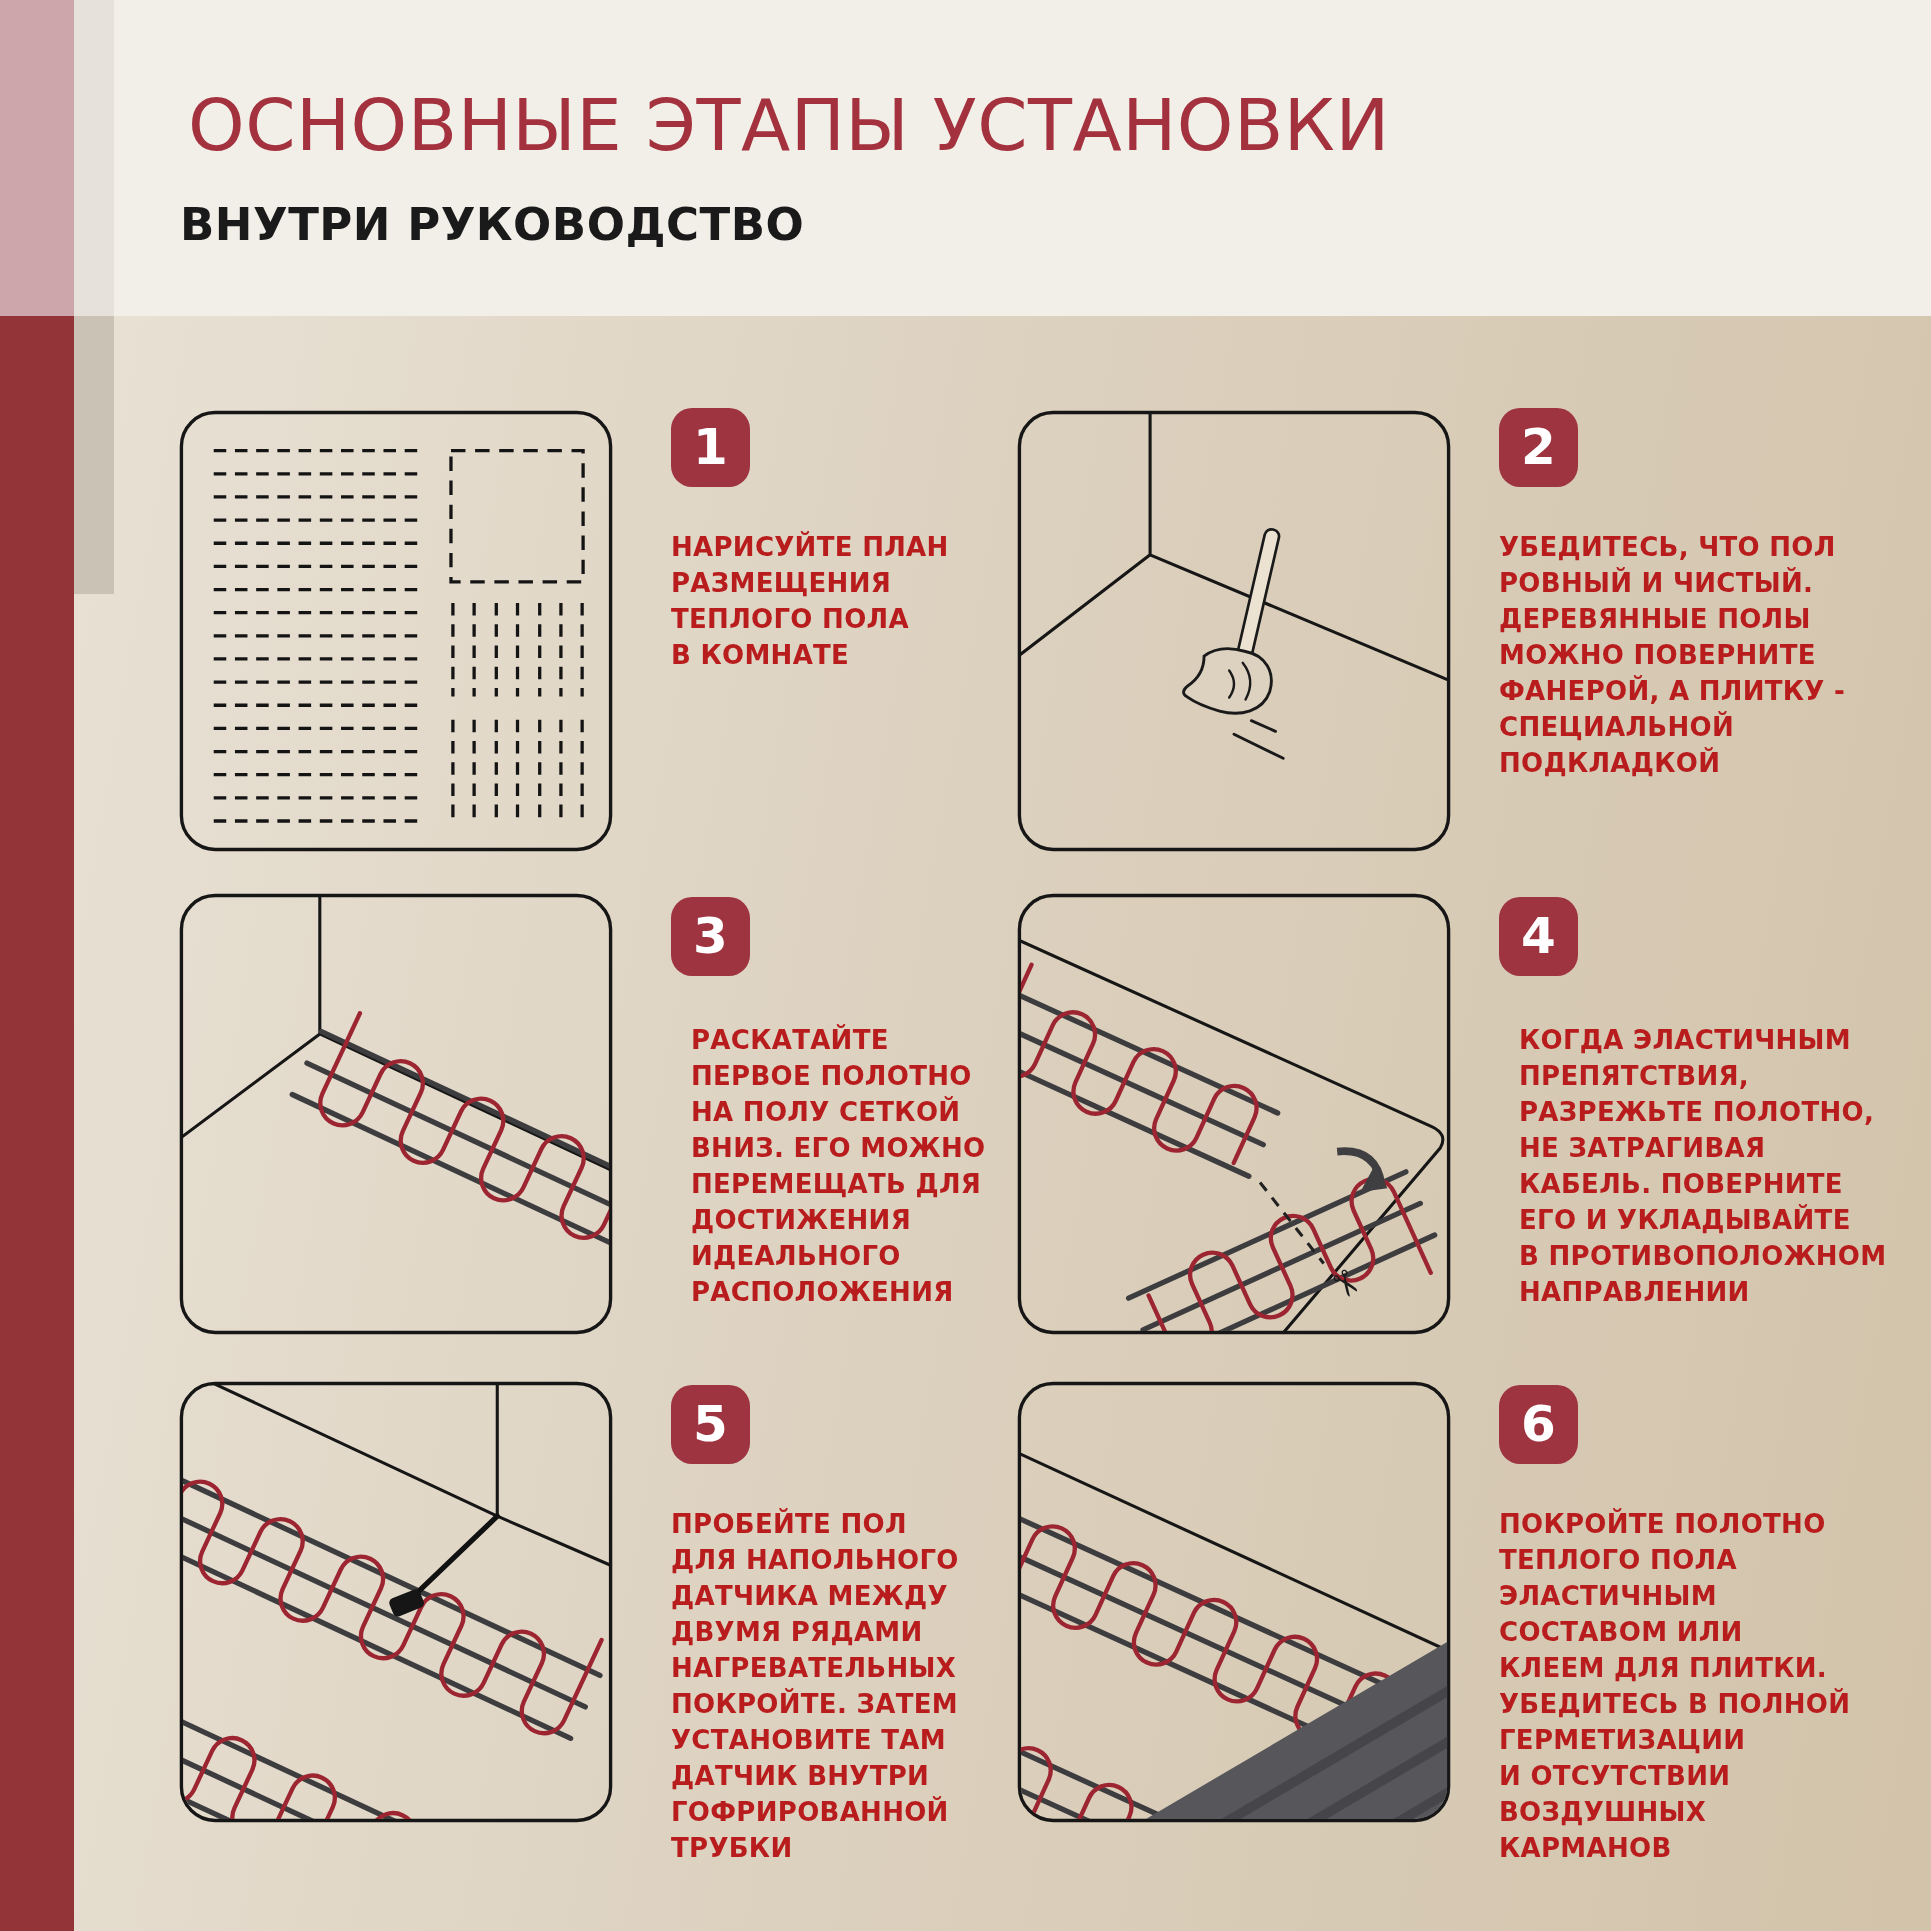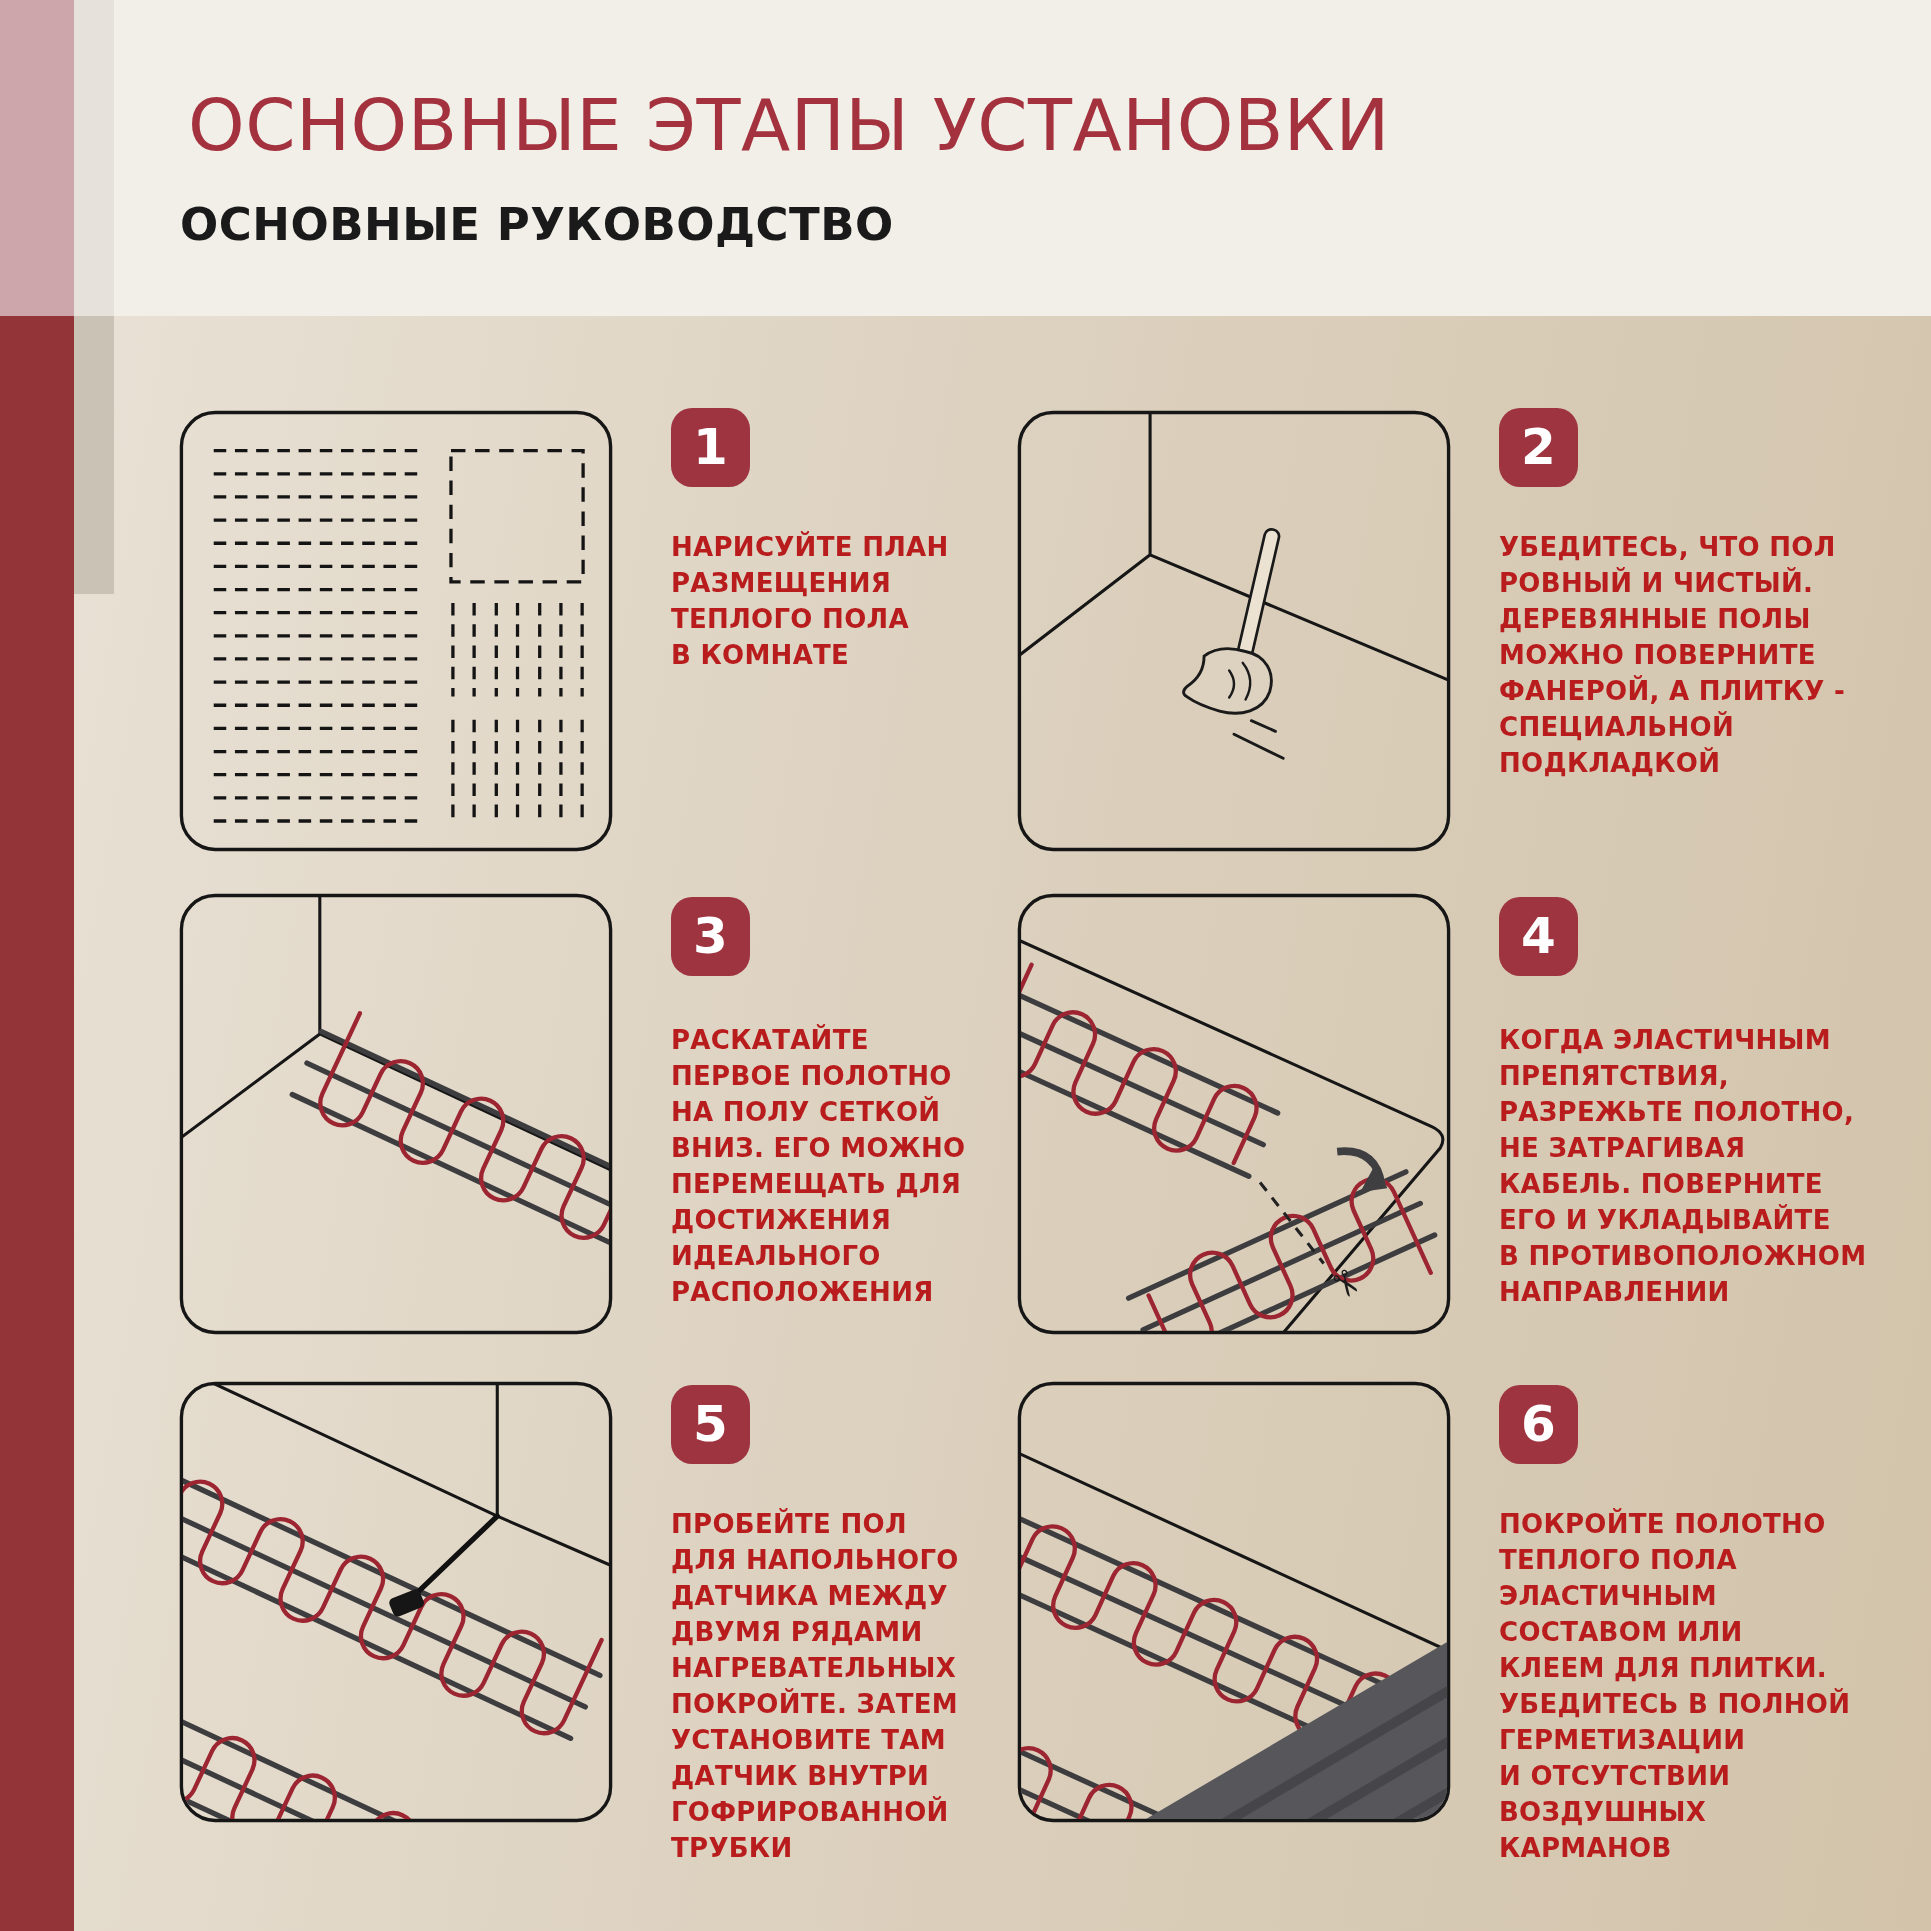--- a/index.html
+++ b/index.html
@@ -40,41 +40,41 @@
     position:absolute;
     font-size:26px;font-weight:bold;line-height:36px;letter-spacing:0.3px;
     color:#b91c1c;white-space:pre-line;
   }
 
   
   .card.r1{top:410px;} .card.r2{top:893px;} .card.r3{top:1381px;}
   .card.c1{left:179px;} .card.c2{left:1017px;}
   .badge.r1{top:408px;} .badge.r2{top:897px;} .badge.r3{top:1385px;}
   .badge.c1{left:671px;} .badge.c2{left:1499px;}
-  .step-text.r1{top:529px;} .step-text.r2{top:1022px;} .step-text.r3{top:1506px;}
+  .step-text.r1{top:529px;} .step-text.r2{top:1022px;margin-left:20px;} .step-text.r3{top:1506px;}
   .step-text.c1{left:671px;width:377px;} .step-text.c2{left:1499px;width:415px;}
 
   svg{display:block;}
   .outline{fill:none;stroke:#161616;stroke-width:3.5px;}
   .thin{fill:none;stroke:#161616;stroke-width:3.2px;}
   .cable{fill:none;stroke:#9c2531;stroke-width:4.5px;stroke-linecap:round;}
   .mesh{stroke:#3d3d40;stroke-width:5.5px;stroke-linecap:round;}
   .dashline{stroke:#141414;stroke-width:3.4px;fill:none;}
 </style>
 </head>
 <body>
 
 <div class="content-bg"></div>
 <div class="bar bar-pink"></div>
 <div class="bar bar-red"></div>
 <div class="bar bar-gray-top"></div>
 <div class="bar bar-gray-bottom"></div>
 
 <div class="title">ОСНОВНЫЕ ЭТАПЫ УСТАНОВКИ</div>
-<div class="subtitle">ОСНОВНЫЕ РУКОВОДСТВО</div>
+<div class="subtitle">ВНУТРИ РУКОВОДСТВО</div>
 
 <div class="card r1 c1">
   <svg viewBox="0 0 450 458" width="434" height="442">
     <clipPath id="cp1">
         <rect x="4" y="4" width="442" height="450" rx="34"></rect>
       </clipPath>
     <rect class="outline" x="2.5" y="2.5" width="445" height="453" rx="35"></rect>
     <g clip-path="url(#cp1)">
       <g class="dashline" stroke-dasharray="13 9">
         <line x1="36" y1="42" x2="256" y2="42"></line>

